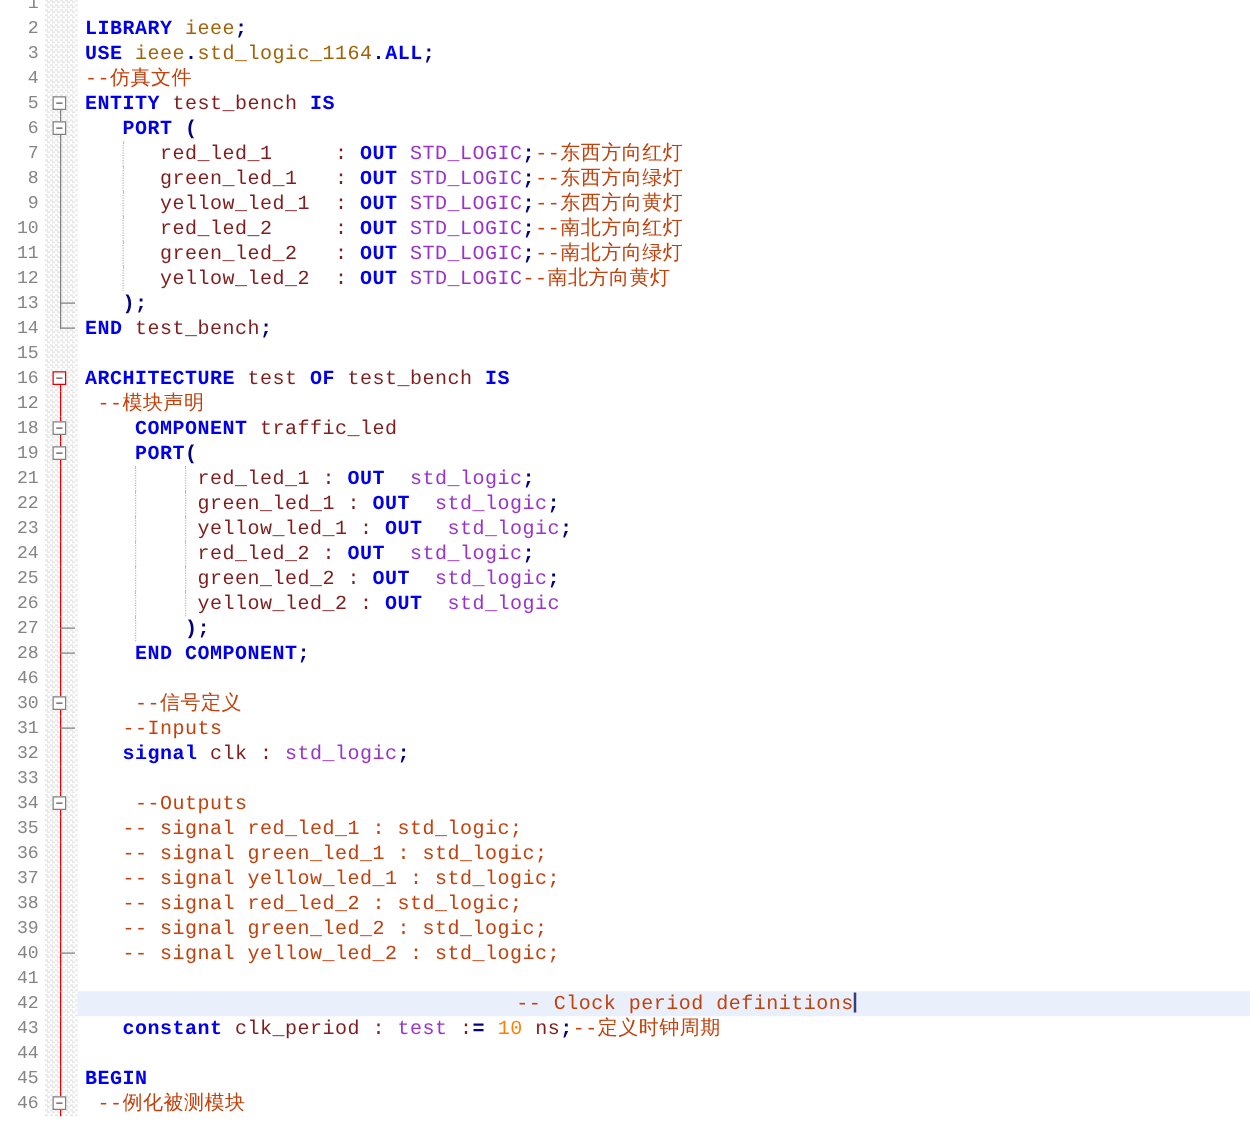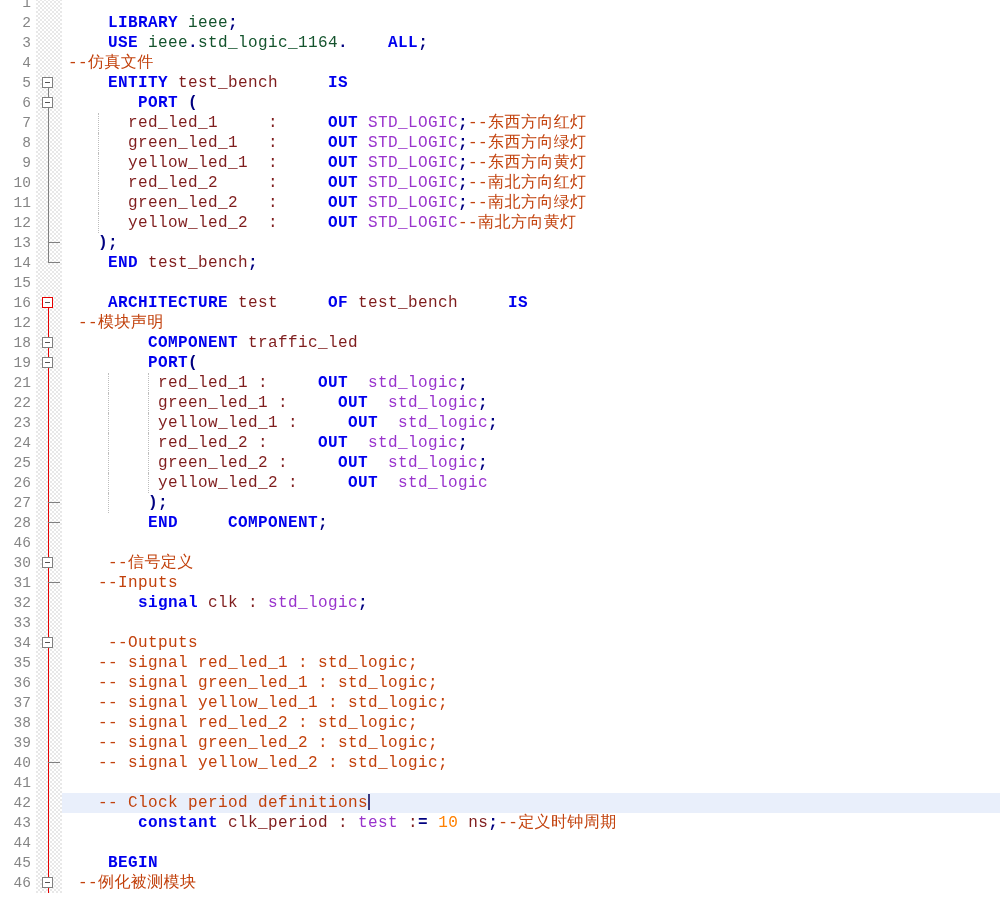--- a/index.html
+++ b/index.html
@@ -21,32 +21,32 @@
     background-image:conic-gradient(#e8e8e8 25%, transparent 0 50%, #e8e8e8 0 75%, transparent 0);
     background-size:4px 4px;
   }
   .code{flex:1;position:relative;white-space:pre;padding-left:6px;box-sizing:border-box;}
   .vl{position:absolute;left:12px;width:1px;}
   .tk{position:absolute;left:12px;top:9px;width:12px;height:1px;}
   .fbox{position:absolute;left:6px;top:4px;width:11px;height:11px;background:#fff;border:1px solid #808080;box-sizing:border-box;}
   .fminus{position:absolute;left:2px;top:4px;width:5px;height:1px;background:#555;}
   .ig{position:absolute;top:0;bottom:0;width:0;border-left:1px dotted #bdbdbd;}
   .caret{display:inline-block;width:2px;height:16px;vertical-align:-3px;}
-  b,.tok-k{font-weight:bold;margin-left:40px;}
+  b,.tok-k{font-weight:bold;}
 </style>
 <style>
   .tok-d{color:#7f1d1d;}
   .tok-k{color:#0000EE;font-weight:bold;}
   .tok-o{color:#000080;font-weight:bold;}
   .tok-t{color:#9933CC;}
   .tok-c{color:#c2410c;}
-  .tok-p{color:#14532d;}
+  .tok-p{color:#a16207;}
   .tok-n{color:#FF8000;}
   .num{color:#858585;}
-  .cur .code{background:#E9EFFB;}
+  .cur .code{background:#E9EFFB;text-align:center;}
   .caret{background:#3A3A80;}
 </style></head>
 <body>
 
 <div class="editor">
   <div class="lines">
       <div class="row">
         <div class="num">1</div>
         <div class="margin"></div>
         <div class="code"></div>

